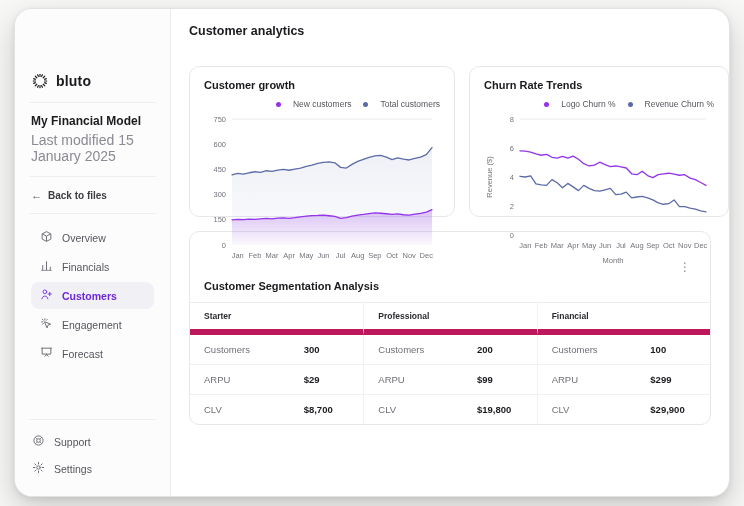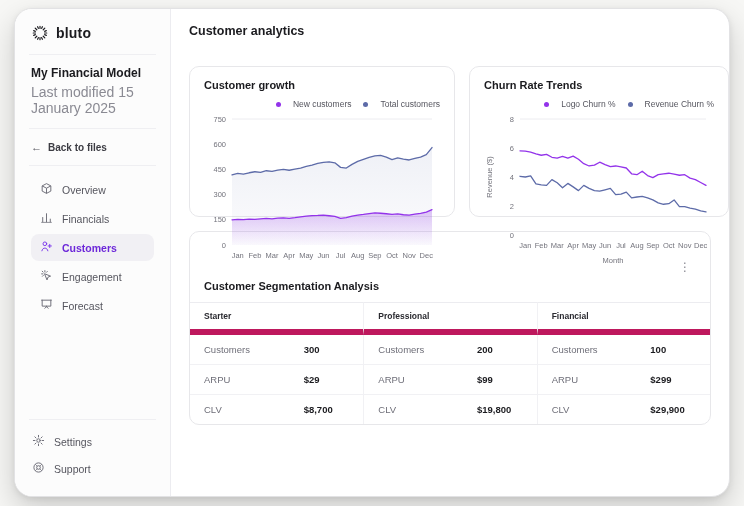--- a/index.html
+++ b/index.html
@@ -6,21 +6,21 @@
   html,body { width:744px; height:506px; overflow:hidden;
     font-family:"Liberation Sans","DejaVu Sans",sans-serif; background:#f7f7f5; }
   .window { position:absolute; left:14px; top:8px; width:716px; height:489px;
     background:#fff; border:1px solid #e2e2e4; border-radius:18px;
     box-shadow:0 12px 30px rgba(0,0,0,.18), 0 2px 6px rgba(0,0,0,.08);
     display:flex; overflow:hidden; }
 
   
   .sidebar { width:156px; flex:0 0 156px; background:#fcfcfc;
     border-right:1px solid #ececf0; display:flex; flex-direction:column; }
-  .logo-row { display:flex; align-items:center; gap:7px; padding:15px 16px 12px; }
+  .logo-row { display:flex; align-items:center; gap:7px; padding:15px 16px 12px;margin-top:48px; }
   .logo-row svg { display:block; }
   .logo-text { font-size:14px; font-weight:bold; color:#1b1b1f; letter-spacing:.2px; }
   .divider { border-top:1px solid #efeff2; margin:0 14px; }
   .model-block { padding:11px 16px 12px; }
   .model-title { font-size:12px; font-weight:bold; color:#1b1b1f; margin-bottom:4px; }
   .model-sub { font-size:14px; color:#8a8a93; }
   .back-row { display:flex; align-items:center; gap:6px; padding:12px 16px;
     font-size:10px; font-weight:bold; color:#3c3c43; cursor:pointer; }
   .back-arrow { font-size:11px; color:#55555e; }
   .nav { padding:10px 16px; display:flex; flex-direction:column; gap:2px; }
@@ -139,36 +139,36 @@
         <span>Forecast</span>
       </div>
     </nav>
 
     <div class="sidebar-spacer"></div>
 
     <div class="sidebar-bottom">
       <div class="divider2"></div>
       <div class="nav-item">
         <span>
-          <svg width="13" height="13" viewBox="0 0 24 24" fill="none" stroke="currentColor" stroke-width="1.8" stroke-linecap="round">
-            <circle cx="12" cy="12" r="3.2"></circle>
-            <path d="M12 2.5v3M12 18.5v3M2.5 12h3M18.5 12h3M5.3 5.3l2.1 2.1M16.6 16.6l2.1 2.1M5.3 18.7l2.1-2.1M16.6 7.4l2.1-2.1"></path>
-          </svg>
-        </span>
-        <span>Settings</span>
-      </div>
-      <div class="nav-item">
-        <span>
           <svg width="13" height="13" viewBox="0 0 24 24" fill="none" stroke="currentColor" stroke-width="1.8">
             <circle cx="12" cy="12" r="8.5"></circle>
               <circle cx="12" cy="12" r="3.4"></circle>
             <path d="M6 6l3.6 3.6M14.4 14.4L18 18M18 6l-3.6 3.6M9.6 14.4L6 18" stroke-width="1.4"></path>
           </svg>
         </span>
         <span>Support</span>
+      </div>
+      <div class="nav-item">
+        <span>
+          <svg width="13" height="13" viewBox="0 0 24 24" fill="none" stroke="currentColor" stroke-width="1.8" stroke-linecap="round">
+            <circle cx="12" cy="12" r="3.2"></circle>
+            <path d="M12 2.5v3M12 18.5v3M2.5 12h3M18.5 12h3M5.3 5.3l2.1 2.1M16.6 16.6l2.1 2.1M5.3 18.7l2.1-2.1M16.6 7.4l2.1-2.1"></path>
+          </svg>
+        </span>
+        <span>Settings</span>
       </div>
     </div>
   </aside>
 
   <main class="main">
     <h1 class="page-title">Customer analytics</h1>
 
     <div class="charts-row">
 
       <section class="card chart-card">

